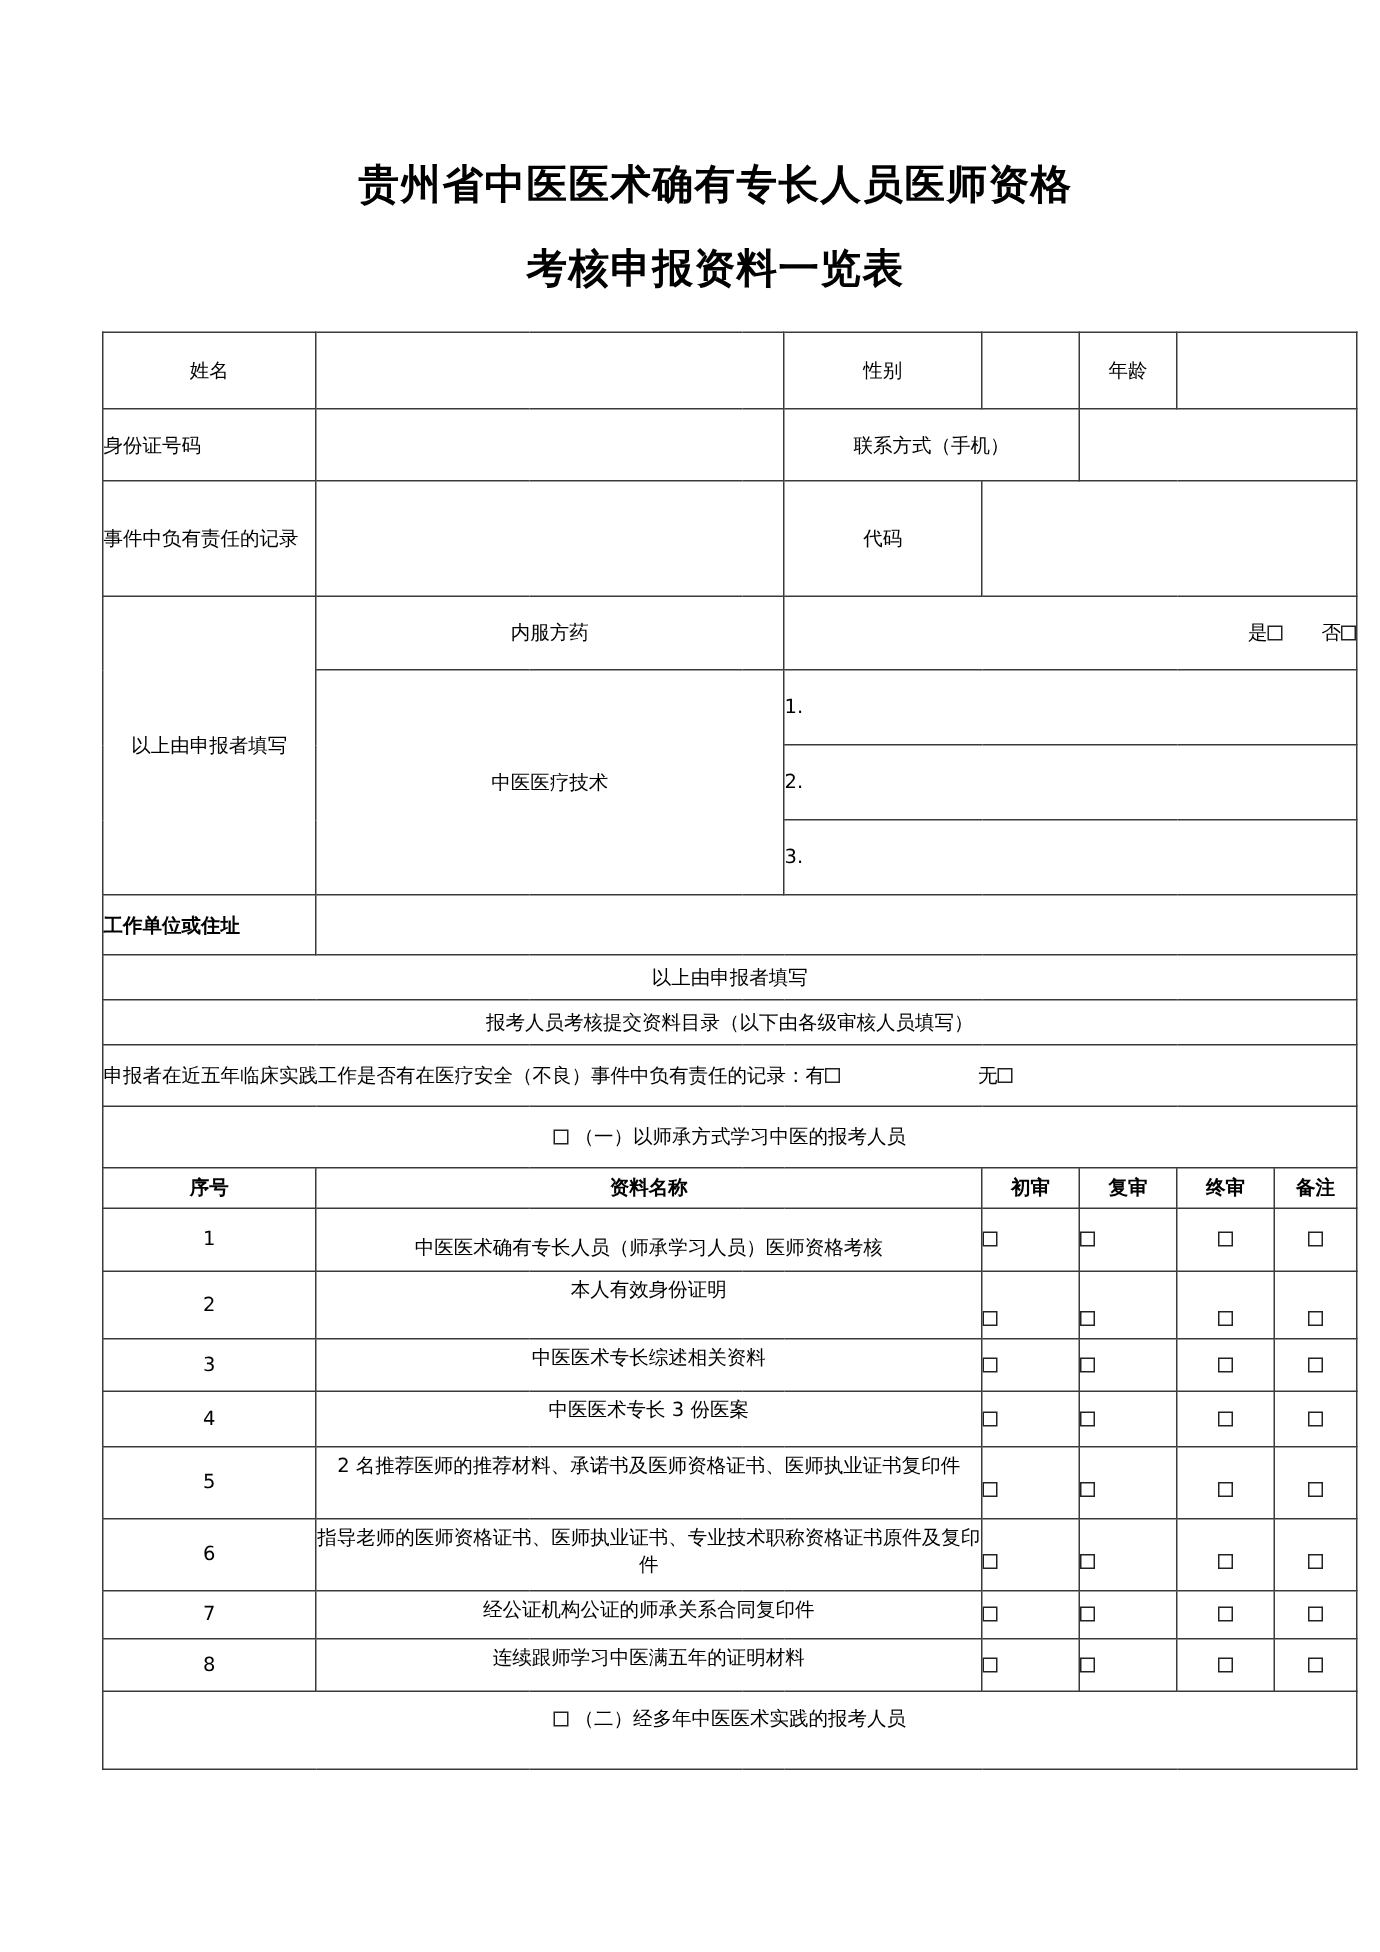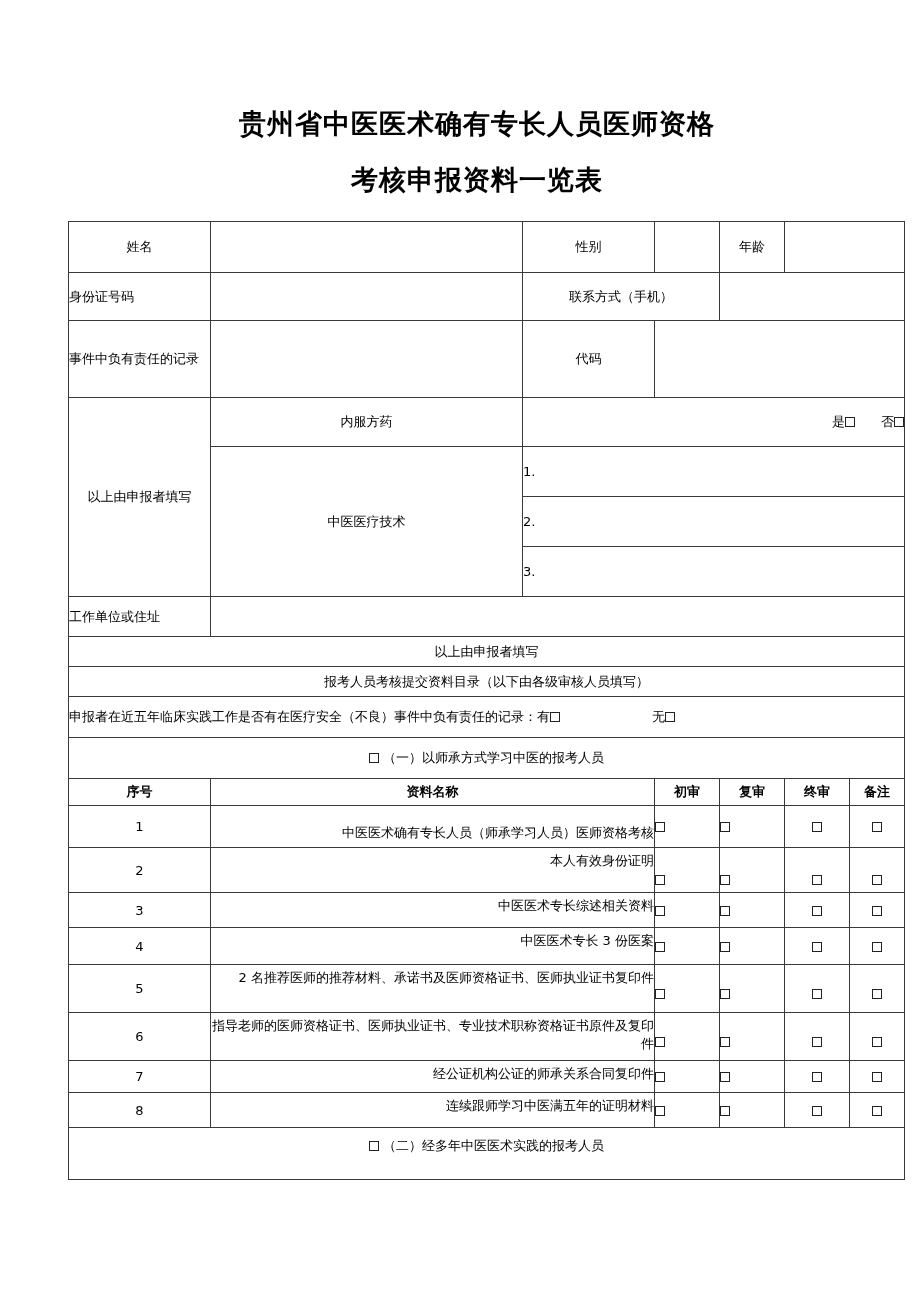--- a/index.html
+++ b/index.html
@@ -40,21 +40,21 @@
   .lbl-left{text-align:left;padding-left:4px;}
   .cen{text-align:center;}
   .blank{}
 
   
   .h-name{height:51px;}
   .h-id{height:48px;}
   .h-skill{height:77px;}
   .h-oral{height:49px;}
   .h-tech{height:50px;}
-  .h-work{height:40px;}
+  .h-work{height:40px;font-weight:bold;}
   .h-note{height:30px;}
   .h-decl{height:41px;}
   .h-cat{height:41px;}
   .h-head{height:27px;}
   .h-r1{height:42px;}
   .h-r2{height:45px;}
   .h-r3{height:35px;}
   .h-r4{height:37px;}
   .h-r5{height:48px;}
   .h-r6{height:48px;}
@@ -87,21 +87,21 @@
 
   
   .hei{
     font-family:"DejaVu Sans","Liberation Sans",sans-serif;
     font-size:13.5px;
     font-weight:500;
   }
   .hei-row{padding-left:3px;text-align:left;vertical-align:top;padding-top:7px;}
 
   .numcell{text-align:center;font-size:13px;}
-  .namecell{text-align:right;padding-left:5px;font-size:12.5px;line-height:18px;}
+  .namecell{text-align:center;padding-left:5px;font-size:12.5px;line-height:18px;}
   .namecell.low{vertical-align:bottom;padding-bottom:5px;}
   .namecell.topal{vertical-align:top;padding-top:4px;}
   .hdr{text-align:center;font-size:12.5px;font-weight:bold;}
   .num-top{vertical-align:top;padding-top:4px;}
   .num-mid{vertical-align:middle;}
 </style>
 </head>
 <body>
 
 <div class="page">

